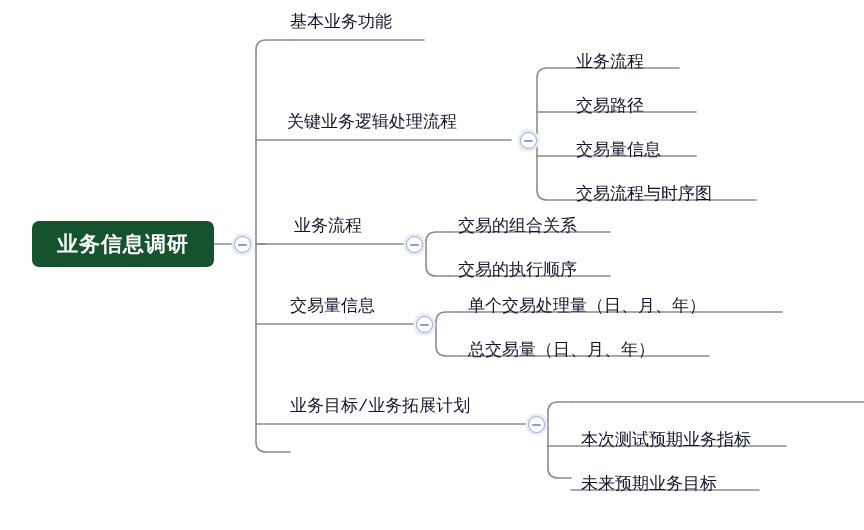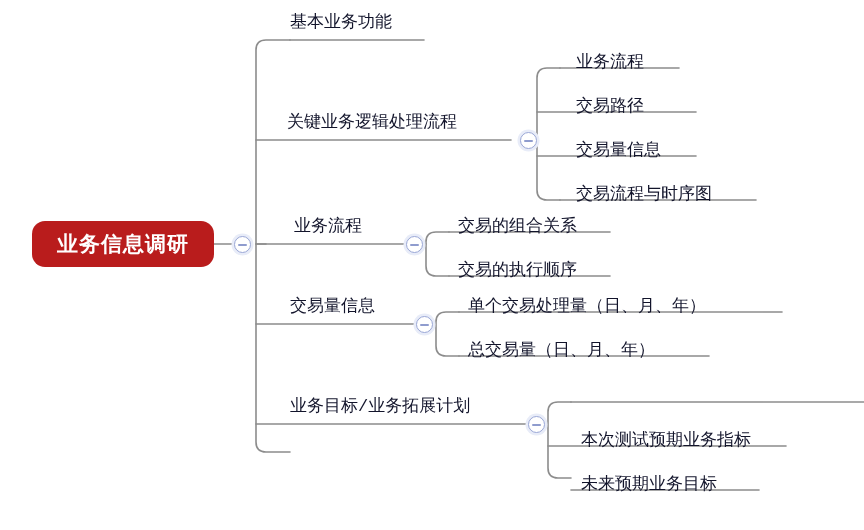--- a/index.html
+++ b/index.html
@@ -21,23 +21,23 @@
     top: 0;
     width: 864px;
     height: 530px;
     pointer-events: none;
   }
   .root-node {
     position: absolute;
     display: flex;
     align-items: center;
     justify-content: center;
-    background: #b91c1c;
+    background: #14532d;
     color: #ffffff;
-    border-radius: 13px;
+    border-radius: 7px;
     font-size: 21px;
     font-weight: bold;
     letter-spacing: 1px;
     white-space: nowrap;
     box-sizing: border-box;
   }
   .node-label {
     position: absolute;
     white-space: nowrap;
     color: #12142b;

